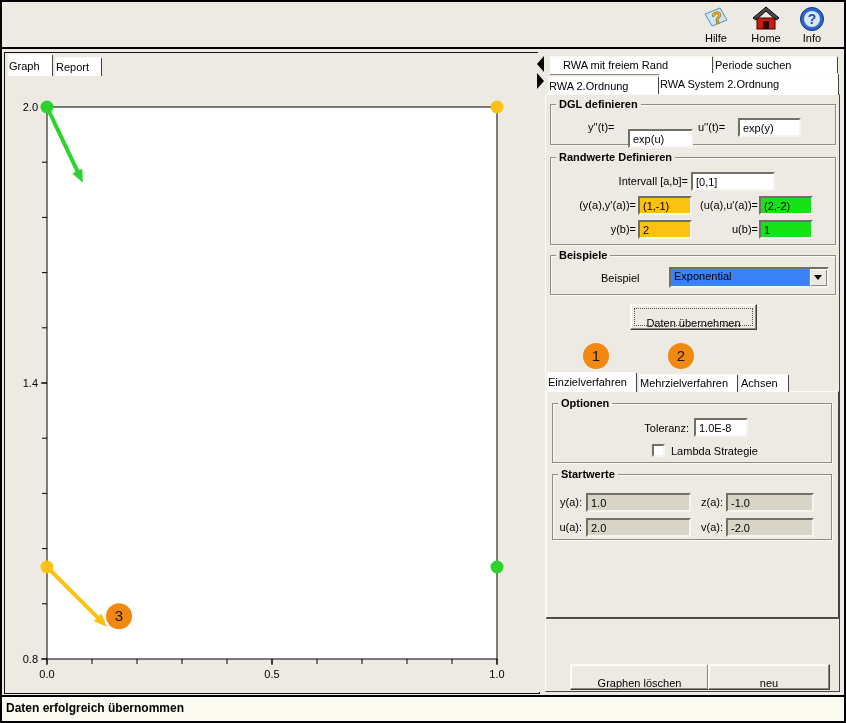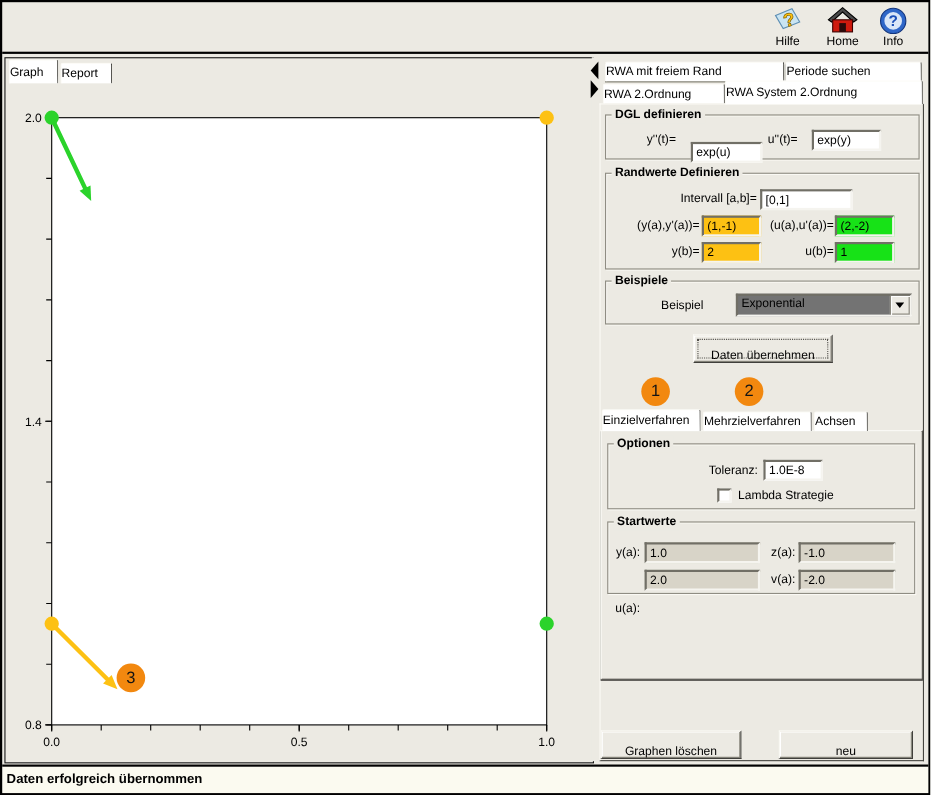--- a/index.html
+++ b/index.html
@@ -41,21 +41,21 @@
   .field{position:absolute;background:#fff;border:2px solid;border-color:#716F66 #F5F4EF #F5F4EF #716F66;
          font-size:11px;padding:0 3px;box-sizing:border-box;font-family:inherit;color:#000;height:19px;}
   .gray-field{background:#D8D4C8;}
   .btn{position:absolute;background:#ECEAE3;border:1px solid;border-color:#FBFAF5 #403F3B #403F3B #FBFAF5;
        box-shadow:inset -1px -1px 0 #8B897E, inset 1px 1px 0 #fff;
        font-size:11px;text-align:center;cursor:pointer;box-sizing:border-box;font-family:inherit;color:#000;padding:12px;}
   .btn.focused{outline:none;}
   .btn.focused::after{content:"";position:absolute;inset:3px;border:1px dotted #55534E;}
   .btn.disabled{color:#8B897E;text-shadow:1px 1px 0 #fff;cursor:default;}
 
-  .combo{position:absolute;background:#737373;border:2px solid;border-color:#716F66 #F5F4EF #F5F4EF #716F66;
+  .combo{position:absolute;background:#3b82f6;border:2px solid;border-color:#716F66 #F5F4EF #F5F4EF #716F66;
          box-sizing:border-box;height:21px;cursor:pointer;}
   .combo .cval{position:absolute;left:3px;top:1px;font-size:11px;white-space:nowrap;}
   .combo .cbtn{position:absolute;right:0;top:0;width:17px;height:100%;background:#ECEAE3;
          border-left:1px solid #8B897E;box-shadow:inset 1px 1px 0 #fff, inset -1px -1px 0 #8B897E;cursor:pointer;}
   .combo .carrow{position:absolute;left:4px;top:6px;width:0;height:0;border-left:4px solid transparent;border-right:4px solid transparent;border-top:5px solid #000;}
 
   .checkbox{position:absolute;width:13px;height:13px;background:#fff;border:2px solid;
          border-color:#716F66 #F5F4EF #F5F4EF #716F66;box-sizing:border-box;cursor:pointer;}
 
   .badge{position:absolute;width:26px;height:26px;border-radius:50%;text-align:center;line-height:26px;
@@ -161,21 +161,21 @@
     </div>
   </div>
 
   <div class="splitter">
     <div class="tri-left"></div>
     <div class="tri-right"></div>
   </div>
 
   <div class="panel-right">
 
-    <div class="tab row-upper" style="left:5px;top:4px;width:163px;height:18px;line-height:17px;">
+    <div class="tab row-upper" style="left:5px;top:4px;width:163px;height:18px;line-height:17px;padding-left:12px;">
       <span>RWA mit freiem Rand</span>
     </div>
     <div class="tab row-upper" style="left:169px;top:4px;width:124px;height:18px;line-height:17px;">
       <span>Periode suchen</span>
     </div>
     <div class="tab" style="left:3px;top:24px;width:111px;height:18px;line-height:18px;">
       <span>RWA 2.Ordnung</span>
     </div>
     <div class="tab sel" style="left:114px;top:21px;width:180px;height:22px;line-height:21px;">
       <span>RWA System 2.Ordnung</span>
@@ -240,29 +240,29 @@
           <span class="checkbox" style="left:99px;top:40px;"></span>
           <span class="label" style="left:118px;top:40px;">Lambda Strategie</span>
         </div>
 
         <div class="groupbox" style="left:5px;top:82px;width:278px;height:64px;">
           <span class="gtitle">Startwerte</span>
           <span class="label r" style="left:1px;top:20px;width:28px;">y(a):</span>
           <input class="field gray-field" style="left: 33px; top: 18px; width: 105px;" value="1.0">
           <span class="label r" style="left:144px;top:20px;width:26px;">z(a):</span>
           <input class="field gray-field" style="left: 173px; top: 18px; width: 88px;" value="-1.0">
-          <span class="label r" style="left:1px;top:45px;width:28px;margin-top:26px;">u(a):</span>
+          <span class="label r" style="left:1px;top:45px;width:28px;">u(a):</span>
           <input class="field gray-field" style="left: 33px; top: 43px; width: 105px;" value="2.0">
           <span class="label r" style="left:144px;top:45px;width:26px;">v(a):</span>
           <input class="field gray-field" style="left: 173px; top: 43px; width: 88px;" value="-2.0">
         </div>
 
       </div>
 
-      <button class="btn" style="left:0;top:569px;width:128px;height:21px;">Graphen löschen</button>
+      <button class="btn" style="left:24px;top:569px;width:139px;height:21px;">Graphen löschen</button>
       <button class="btn" style="left:162px;top:569px;width:122px;height:21px;">neu</button>
     </div>
   </div>
 
   <div class="statusbar">
     <span class="stext">Daten erfolgreich übernommen</span>
   </div>
 
   <div class="window-border"></div>
 </div>

